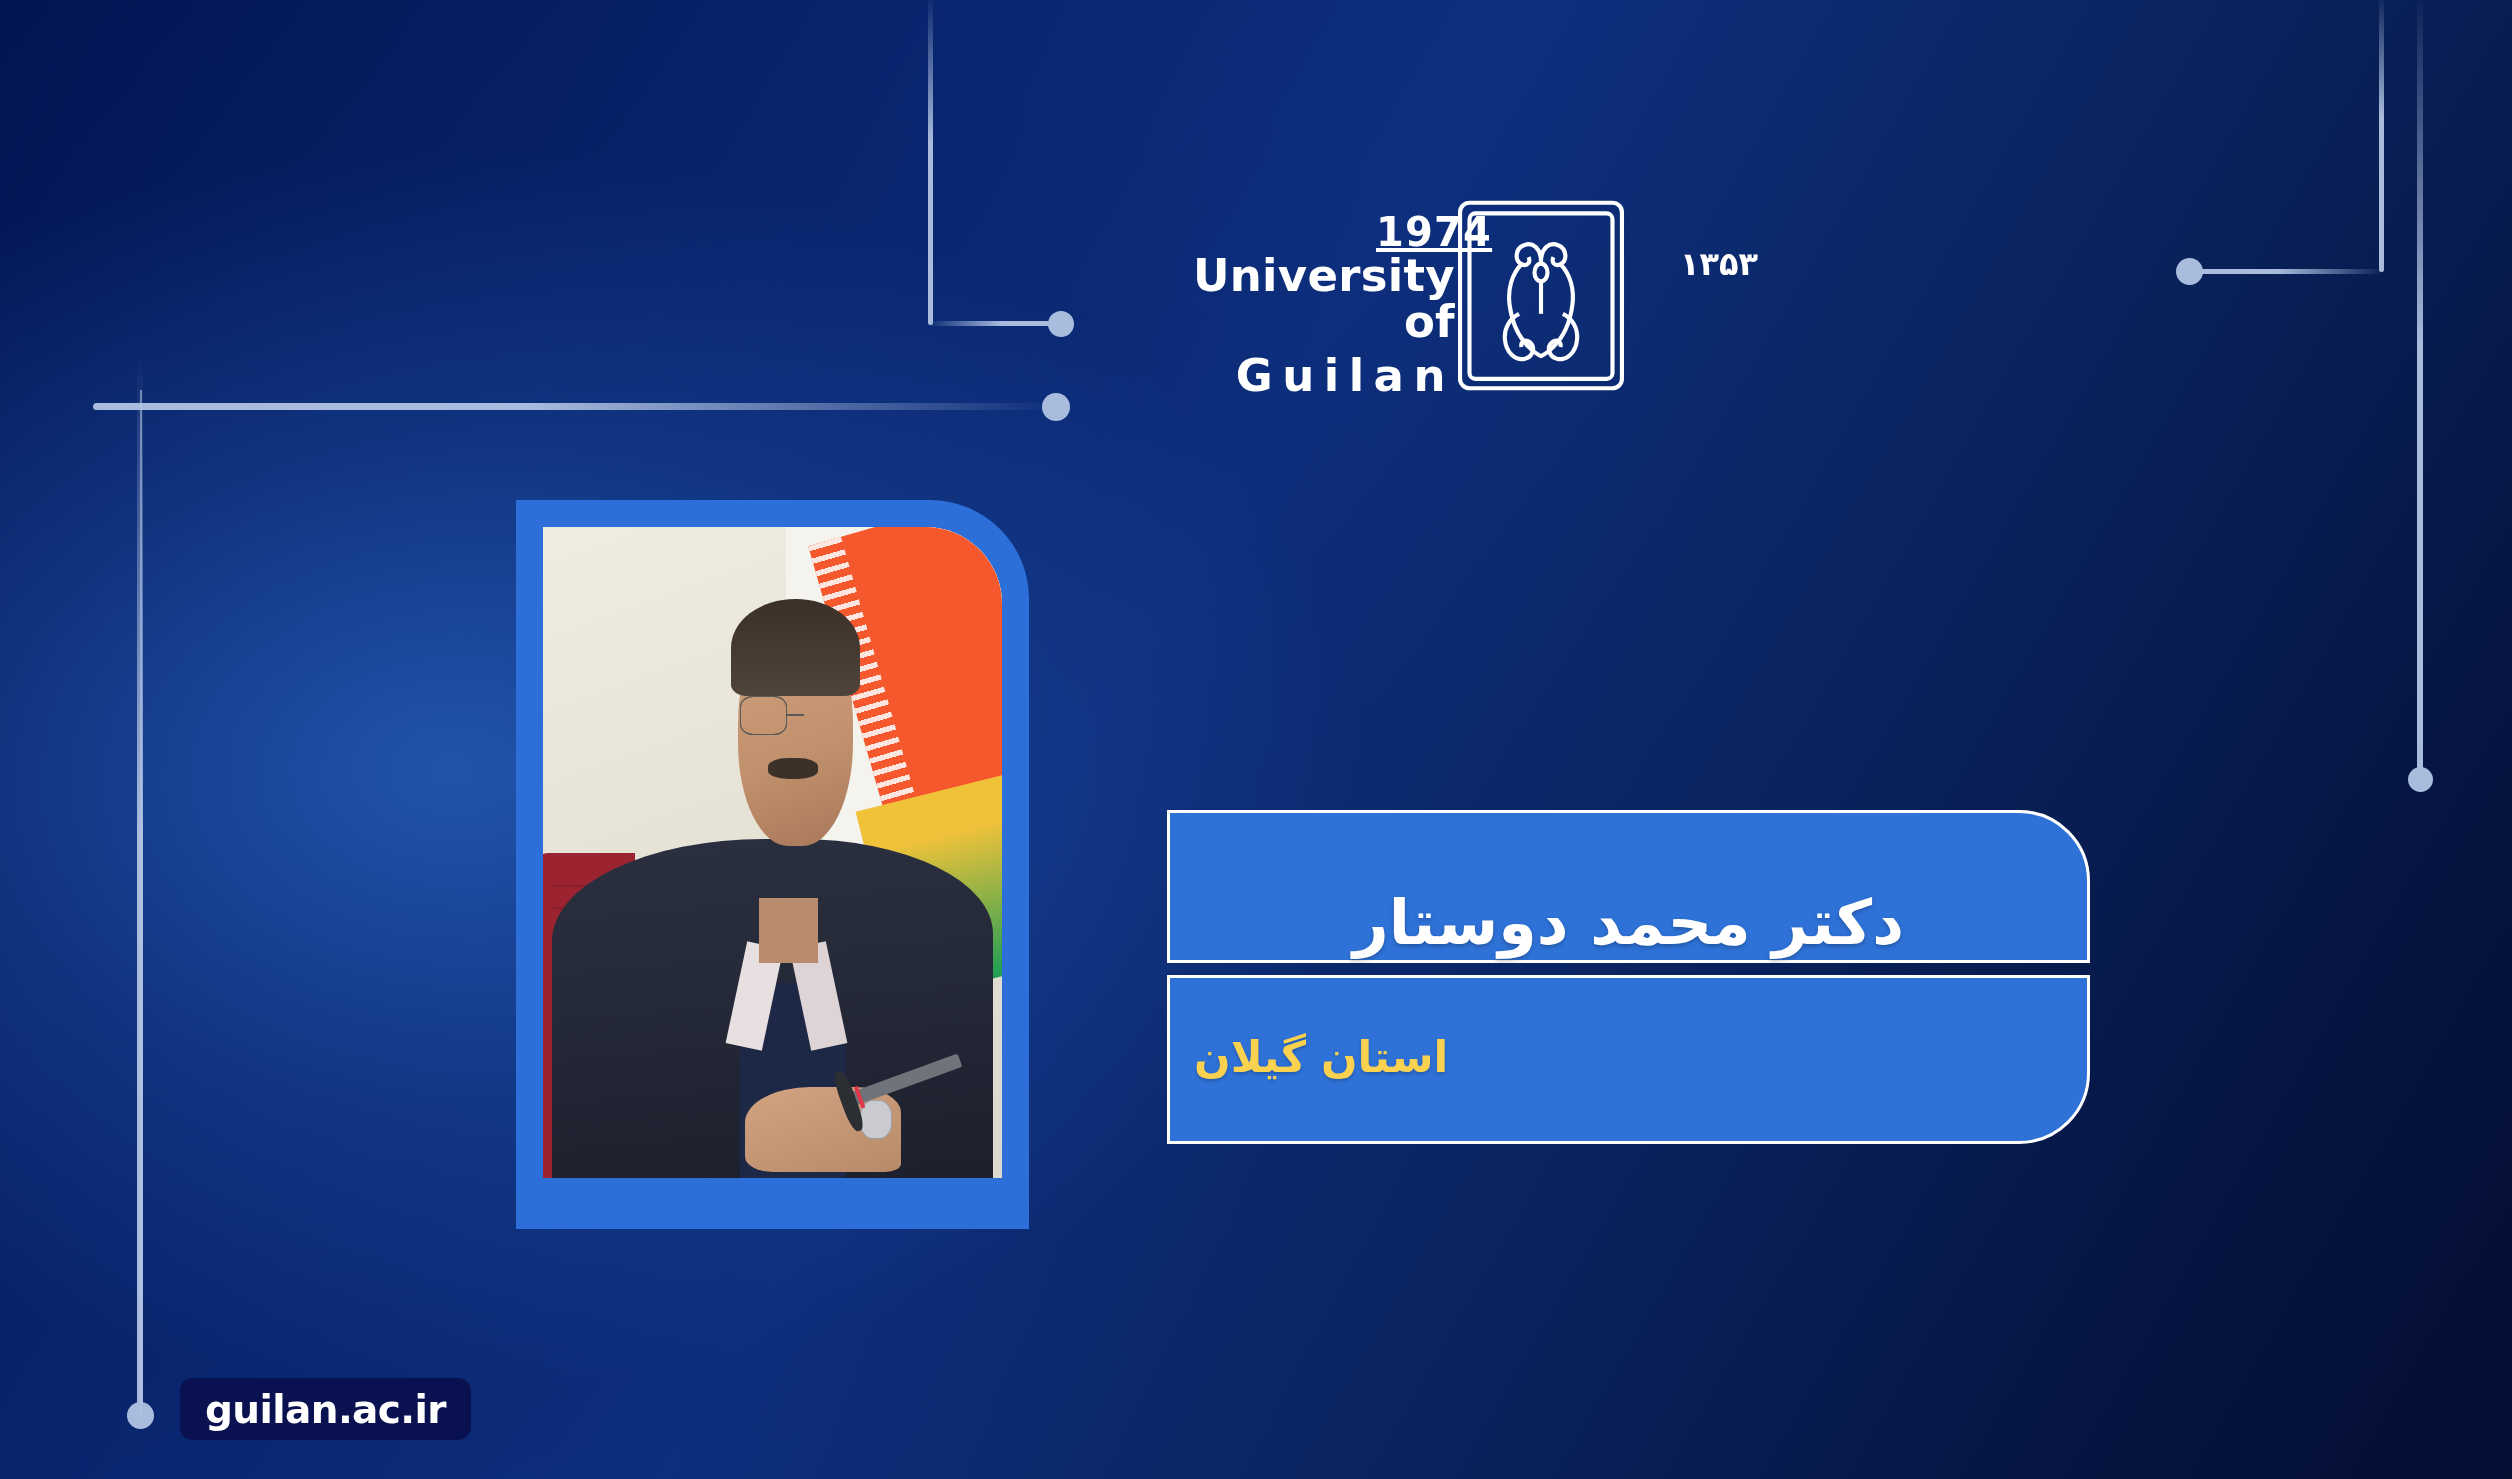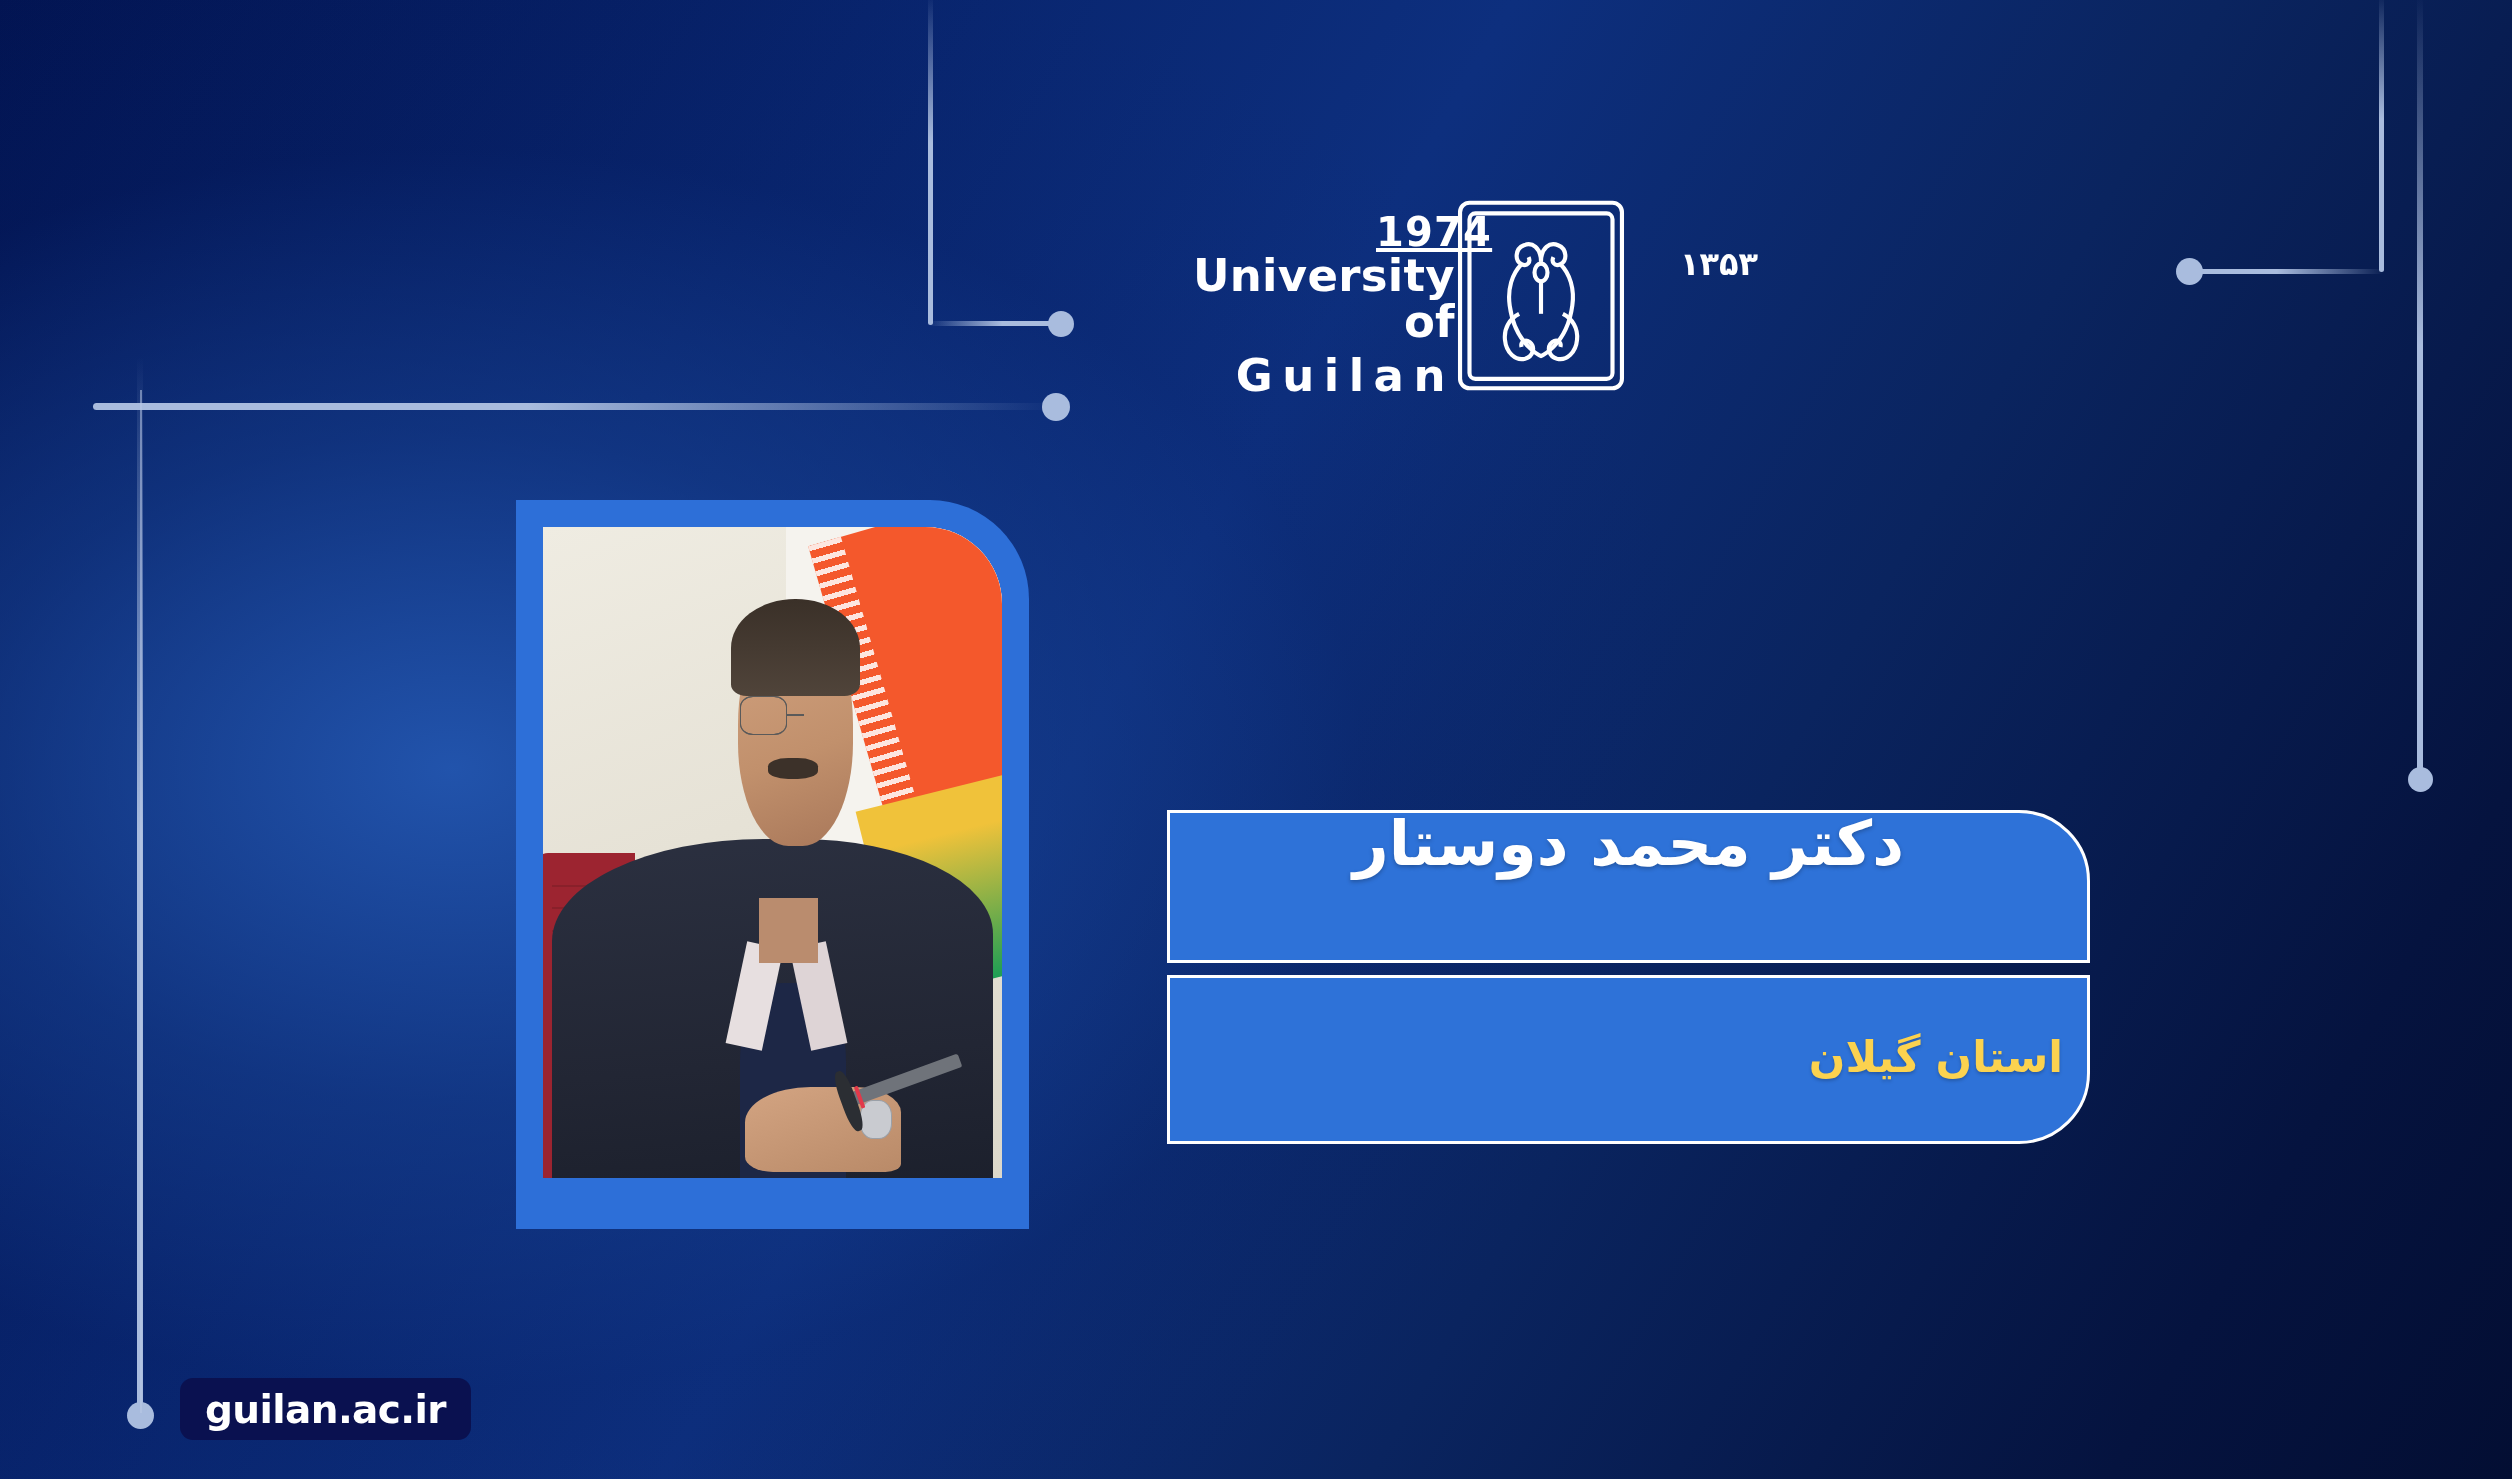--- a/index.html
+++ b/index.html
@@ -130,21 +130,21 @@
   .ph-watch{position:absolute;left:69%;bottom:6%;width:7%;height:6%;background:#c9cbd0;border-radius:40%;border:1.2px solid #9aa0a8;}
   .ph-mic{position:absolute;right:9%;bottom:17%;width:26%;height:2.2%;background:#6f737a;transform:rotate(-20deg);transform-origin:right center;border-radius:2.4px;}
   .ph-mic:before{content:"";position:absolute;left:-6%;top:-170%;width:13%;height:440%;background:#2b2e33;border-radius:40%;}
   .ph-mic:after{content:"";position:absolute;left:8%;top:-30%;width:4%;height:160%;background:#e2394a;border-radius:1.2px;}
 
   
   .plate{
     position:absolute;
     background:#2e72d8;
     border:3.5px solid #ffffff;
-    display:flex;align-items:flex-start;justify-content:center;
+    display:flex;align-items:flex-end;justify-content:center;
     direction:rtl;
     text-align:center;
   }
   .plate-name{
     left:1167px; top:810px;
     width:923px; height:153px;
     border-radius:0 71px 0 0;
   }
   .plate-name span{
     color:#ffffff;

